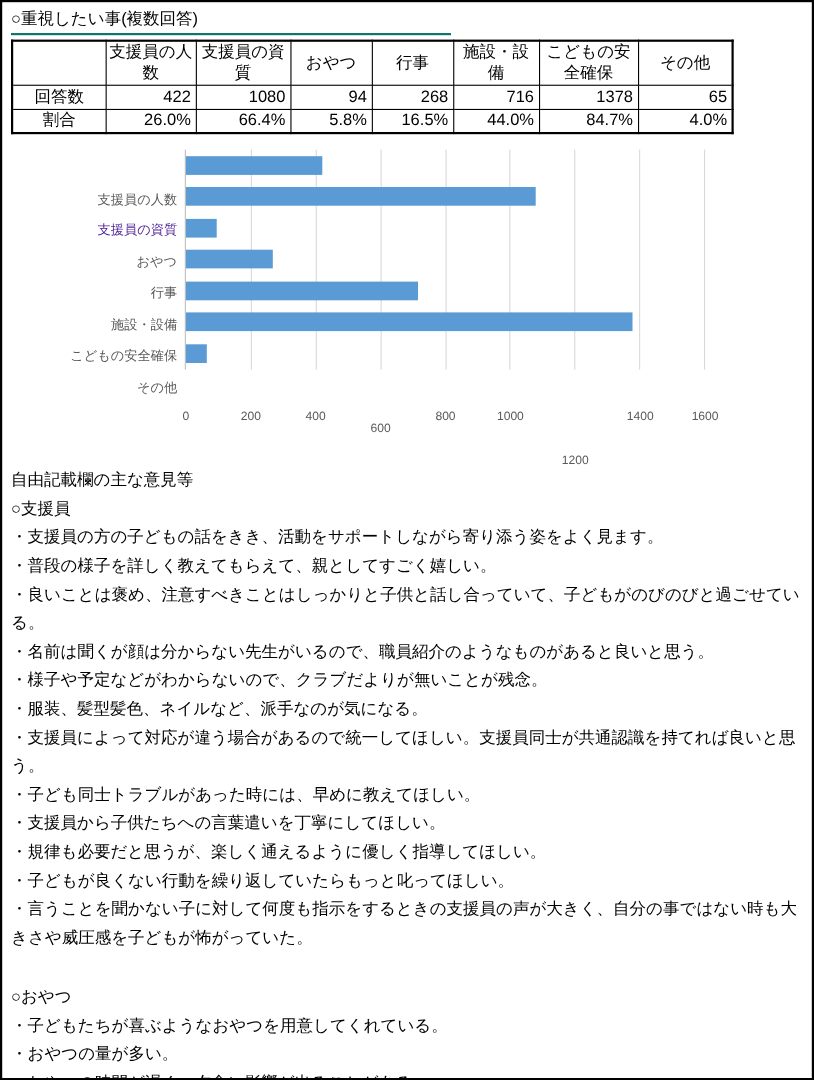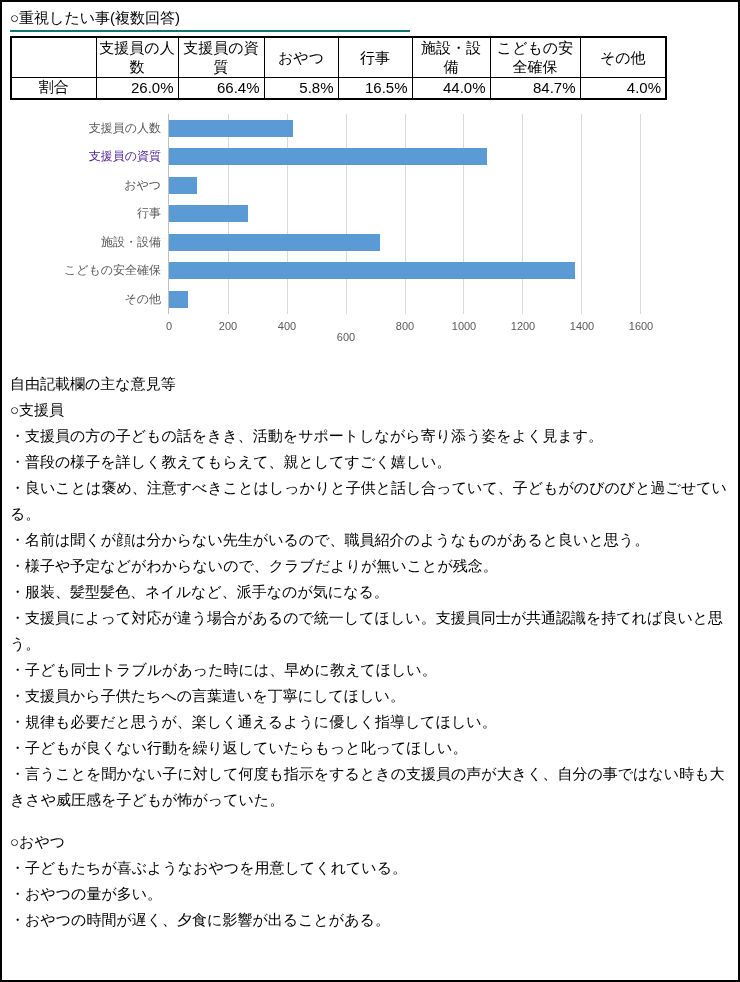--- a/index.html
+++ b/index.html
@@ -53,21 +53,21 @@
   .bar { height:17px; }
   .chart-xaxis {
     position:relative; height:15px; margin-top:6px; margin-left:159px; width:472px;
     font-size:11px; color:#595959;
   }
   .tick { position:absolute; top:0; transform:translateX(-50%); }
   
   .comments { margin-top:36px; font-size:15px; line-height:26px; }
   .comments-title { }
   .sec-head { }
-  .sec-head.spaced { margin-top:16px; }
+  .sec-head.spaced { margin-top:28px; }
   .comment { }
 </style>
 </head>
 <body>
 
 <div class="page">
 
   <div class="doc-title">○重視したい事(複数回答)</div>
 
   <table class="results">
@@ -89,36 +89,46 @@
           <th class="colhead">支援員の資
 質</th>
           <th class="colhead">おやつ</th>
           <th class="colhead">行事</th>
           <th class="colhead">施設・設備</th>
           <th class="colhead">こどもの安
 全確保</th>
           <th class="colhead">その他</th>
         </tr>
         <tr>
+          <th class="rowhead">回答数</th>
+          <td>422</td>
+          <td>1080</td>
+          <td>94</td>
+          <td>268</td>
+          <td>716</td>
+          <td>1378</td>
+          <td>65</td>
+        </tr>
+        <tr>
           <th class="rowhead">割合</th>
           <td>26.0%</td>
           <td>66.4%</td>
           <td>5.8%</td>
           <td>16.5%</td>
           <td>44.0%</td>
           <td>84.7%</td>
           <td>4.0%</td>
         </tr>
       </tbody>
   </table>
 
   <div class="chart-wrap">
     <div class="chart-main">
       <div class="chart-labels" id="chart-labels">
-          <div class="cat" style="color: rgb(89, 89, 89);">支援員の人数</div>
+          <div class="cat" style="color: rgb(89, 89, 89); margin-top: 31px;">支援員の人数</div>
           <div class="cat" style="color: #4c1d95;">支援員の資質</div>
           <div class="cat" style="color: rgb(89, 89, 89);">おやつ</div>
           <div class="cat" style="color: rgb(89, 89, 89);">行事</div>
           <div class="cat" style="color: rgb(89, 89, 89);">施設・設備</div>
           <div class="cat" style="color: rgb(89, 89, 89);">こどもの安全確保</div>
           <div class="cat" style="color: rgb(89, 89, 89);">その他</div>
         </div>
       <div class="chart-plot" id="chart-plot" style="border-left-color: rgb(191, 191, 191);">
           <div class="gridline" style="left: 12.5%; background: rgb(217, 217, 217);"></div>
           <div class="gridline" style="left: 25%; background: rgb(217, 217, 217);"></div>
@@ -151,21 +161,21 @@
           </div>
         </div>
     </div>
     <div class="chart-xaxis" id="chart-xaxis">
         <span class="tick" style="left: 0%; color: rgb(89, 89, 89);">0</span>
         <span class="tick" style="left: 12.5%; color: rgb(89, 89, 89);">200</span>
         <span class="tick" style="left: 25%; color: rgb(89, 89, 89);">400</span>
         <span class="tick" style="left: 37.5%; color: rgb(89, 89, 89); margin-top: 11px;">600</span>
         <span class="tick" style="left: 50%; color: rgb(89, 89, 89);">800</span>
         <span class="tick" style="left: 62.5%; color: rgb(89, 89, 89);">1000</span>
-        <span class="tick" style="left: 75%; color: rgb(89, 89, 89);">1200</span>
+        <span class="tick" style="left: 75%; color: rgb(89, 89, 89); margin-top: 40px;">1200</span>
         <span class="tick" style="left: 87.5%; color: rgb(89, 89, 89);">1400</span>
         <span class="tick" style="left: 100%; color: rgb(89, 89, 89);">1600</span>
       </div>
   </div>
 
   <div class="comments">
     <div class="comments-title">自由記載欄の主な意見等</div>
     <div id="comments-sections">
         <div class="sec-head">○支援員</div>
         <div class="comment">・支援員の方の子どもの話をきき、活動をサポートしながら寄り添う姿をよく見ます。</div>

